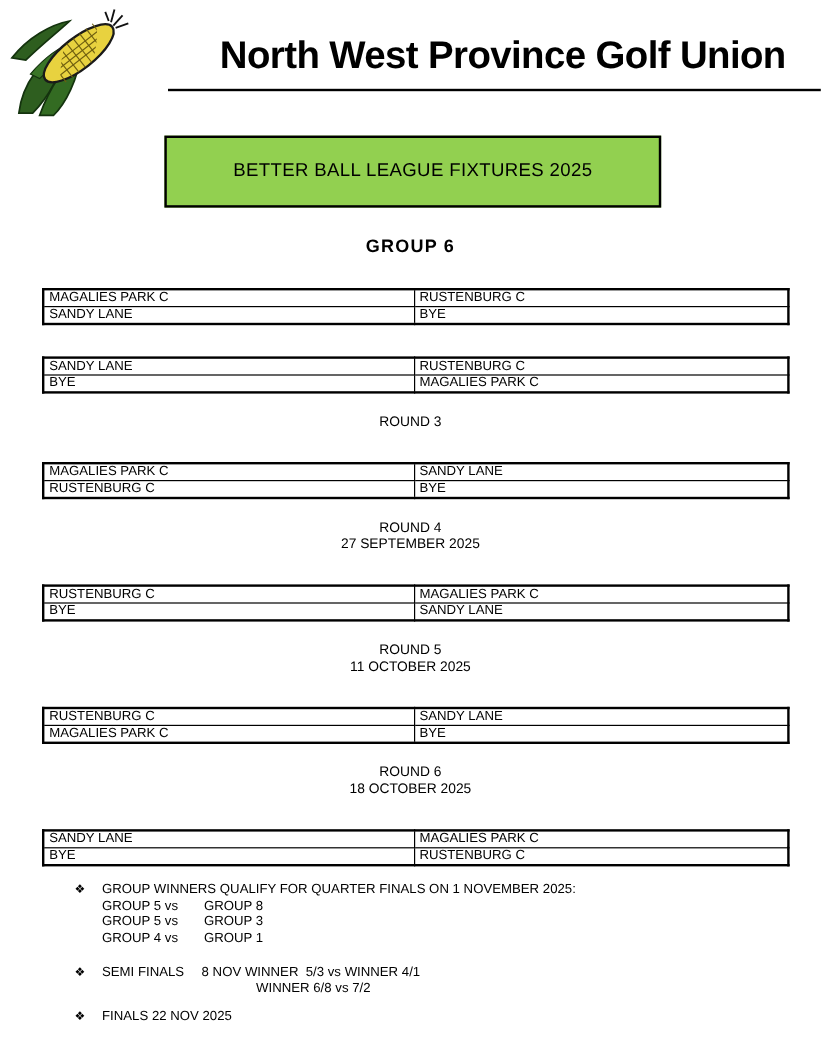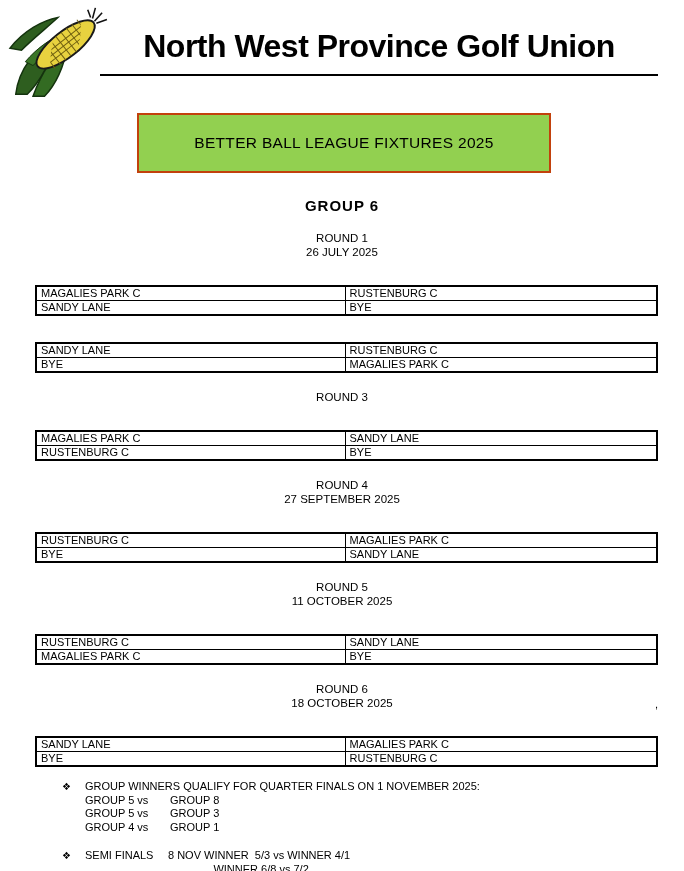--- a/index.html
+++ b/index.html
@@ -6,21 +6,21 @@
   html, body { background: #ffffff; }
   body {
     width: 684px; height: 871px;
     position: relative;
     font-family: "Liberation Sans", "DejaVu Sans", sans-serif;
     color: #000;
     overflow: hidden;
   }
 
   
-  .header { position: relative; height: 95px; }
+  .header { position: relative; height: 95px; padding-left: 40px; }
   .logo {
     position: absolute; left: 3px; top: 6px;
     width: 108px; height: 96px;
   }
   .title-block {
     margin-left: 100px;
     width: 558px;
     padding-top: 28px;
     padding-bottom: 9px;
     border-bottom: 2px solid #000;
@@ -31,21 +31,21 @@
     font-weight: bold;
     letter-spacing: -0.5px;
     white-space: nowrap;
   }
 
   
   .banner {
     margin: 18px 0 0 137px;
     width: 414px; height: 60px;
     background: #92d050;
-    border: 2px solid #c2410c;
+    border: 2px solid #000000;
     display: flex; align-items: center; justify-content: center;
   }
   .banner-text { font-size: 15.5px; letter-spacing: 0.3px; }
 
   
   .group-title {
     margin: 24px 0 6px 0;
     text-align: center;
     font-size: 15px;
     font-weight: bold;
@@ -136,24 +136,20 @@
   </div>
 </div>
 
 <div class="banner">
   <span class="banner-text">BETTER BALL LEAGUE FIXTURES 2025</span>
 </div>
 
 <div class="group-title">GROUP 6</div>
 
 <div class="round">
-  <div class="round-head">
-    <div>ROUND 1</div>
-    <div>26 JULY 2025</div>
-  </div>
   <table class="fixtures">
     <tbody>
         <tr>
       <td class="c1">MAGALIES PARK C</td>
       <td>RUSTENBURG C</td>
     </tr>
     <tr>
       <td class="c1">SANDY LANE</td>
       <td>BYE</td>
     </tr>

